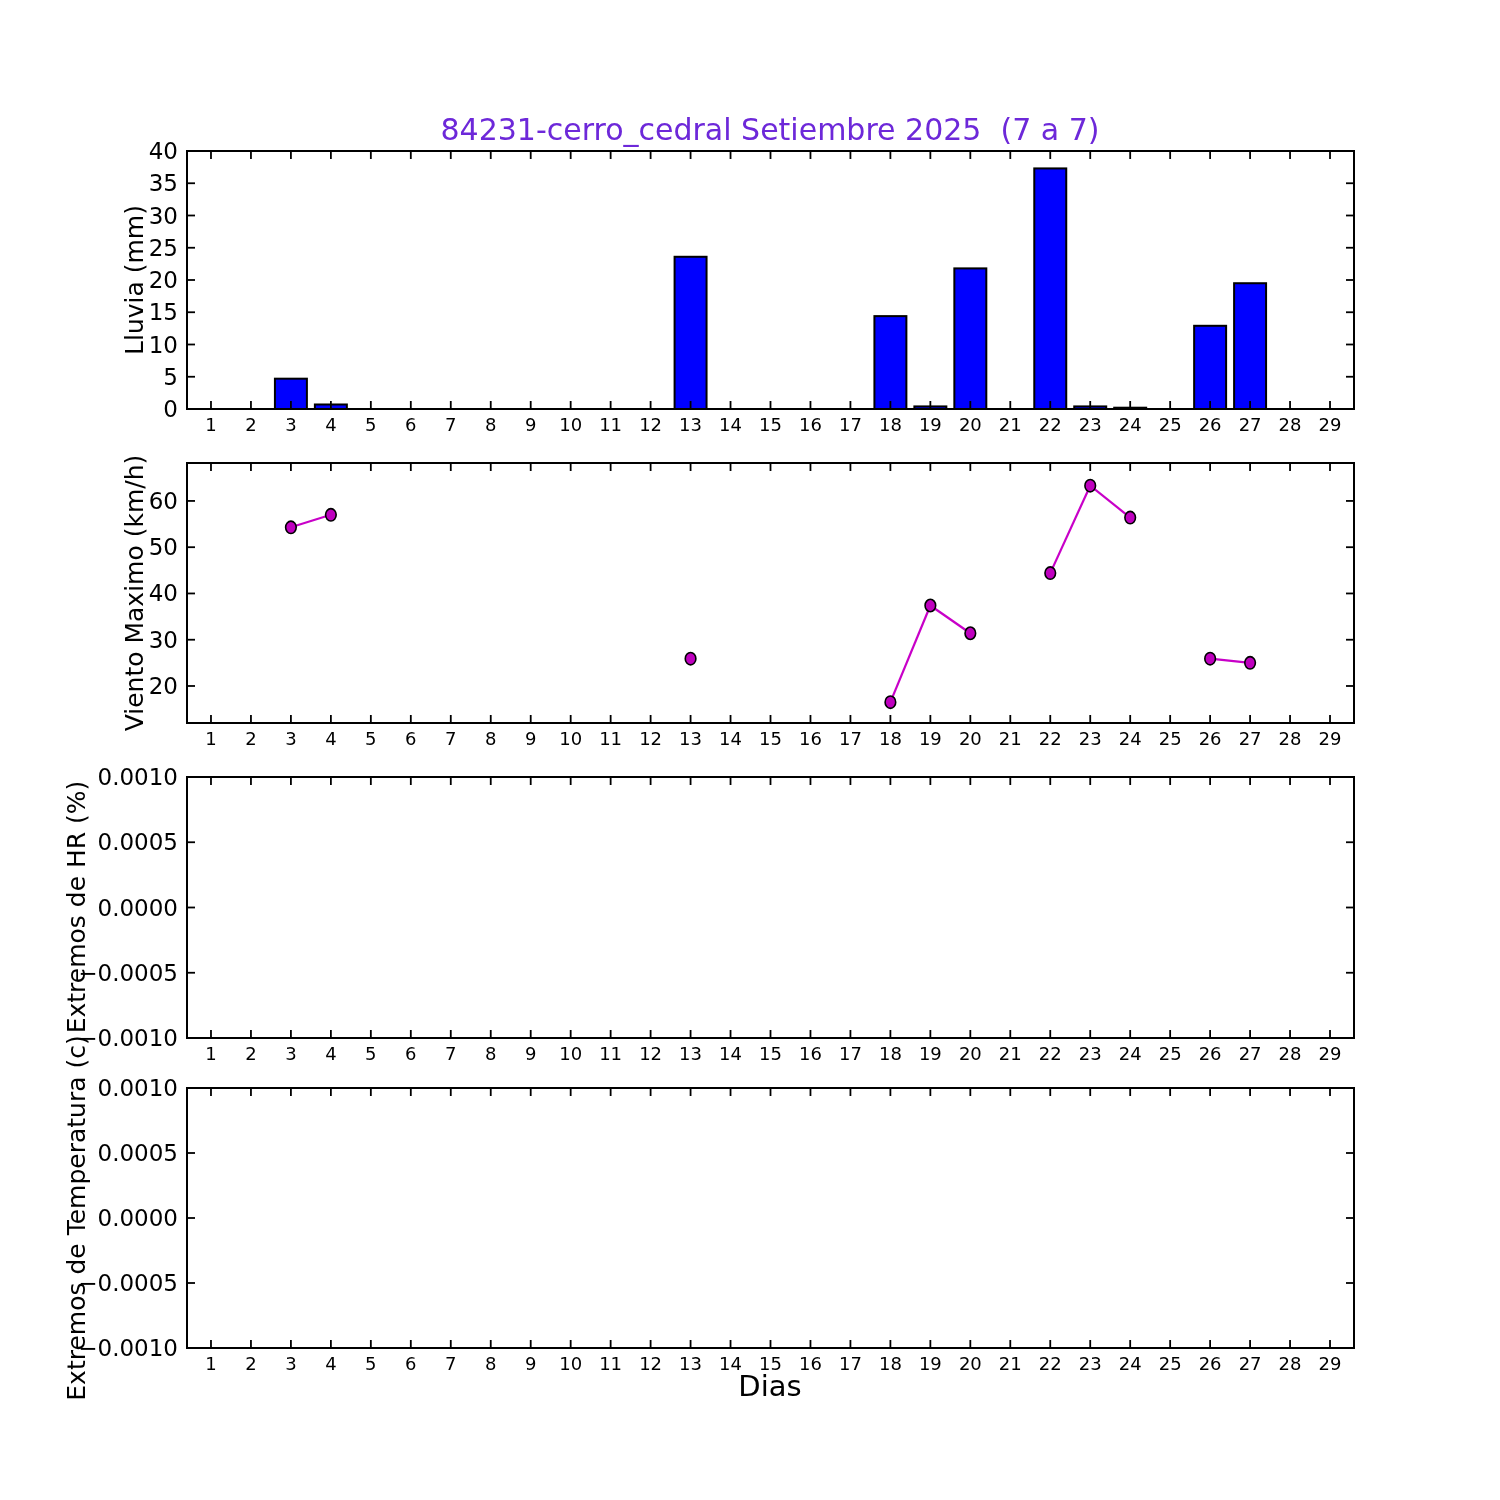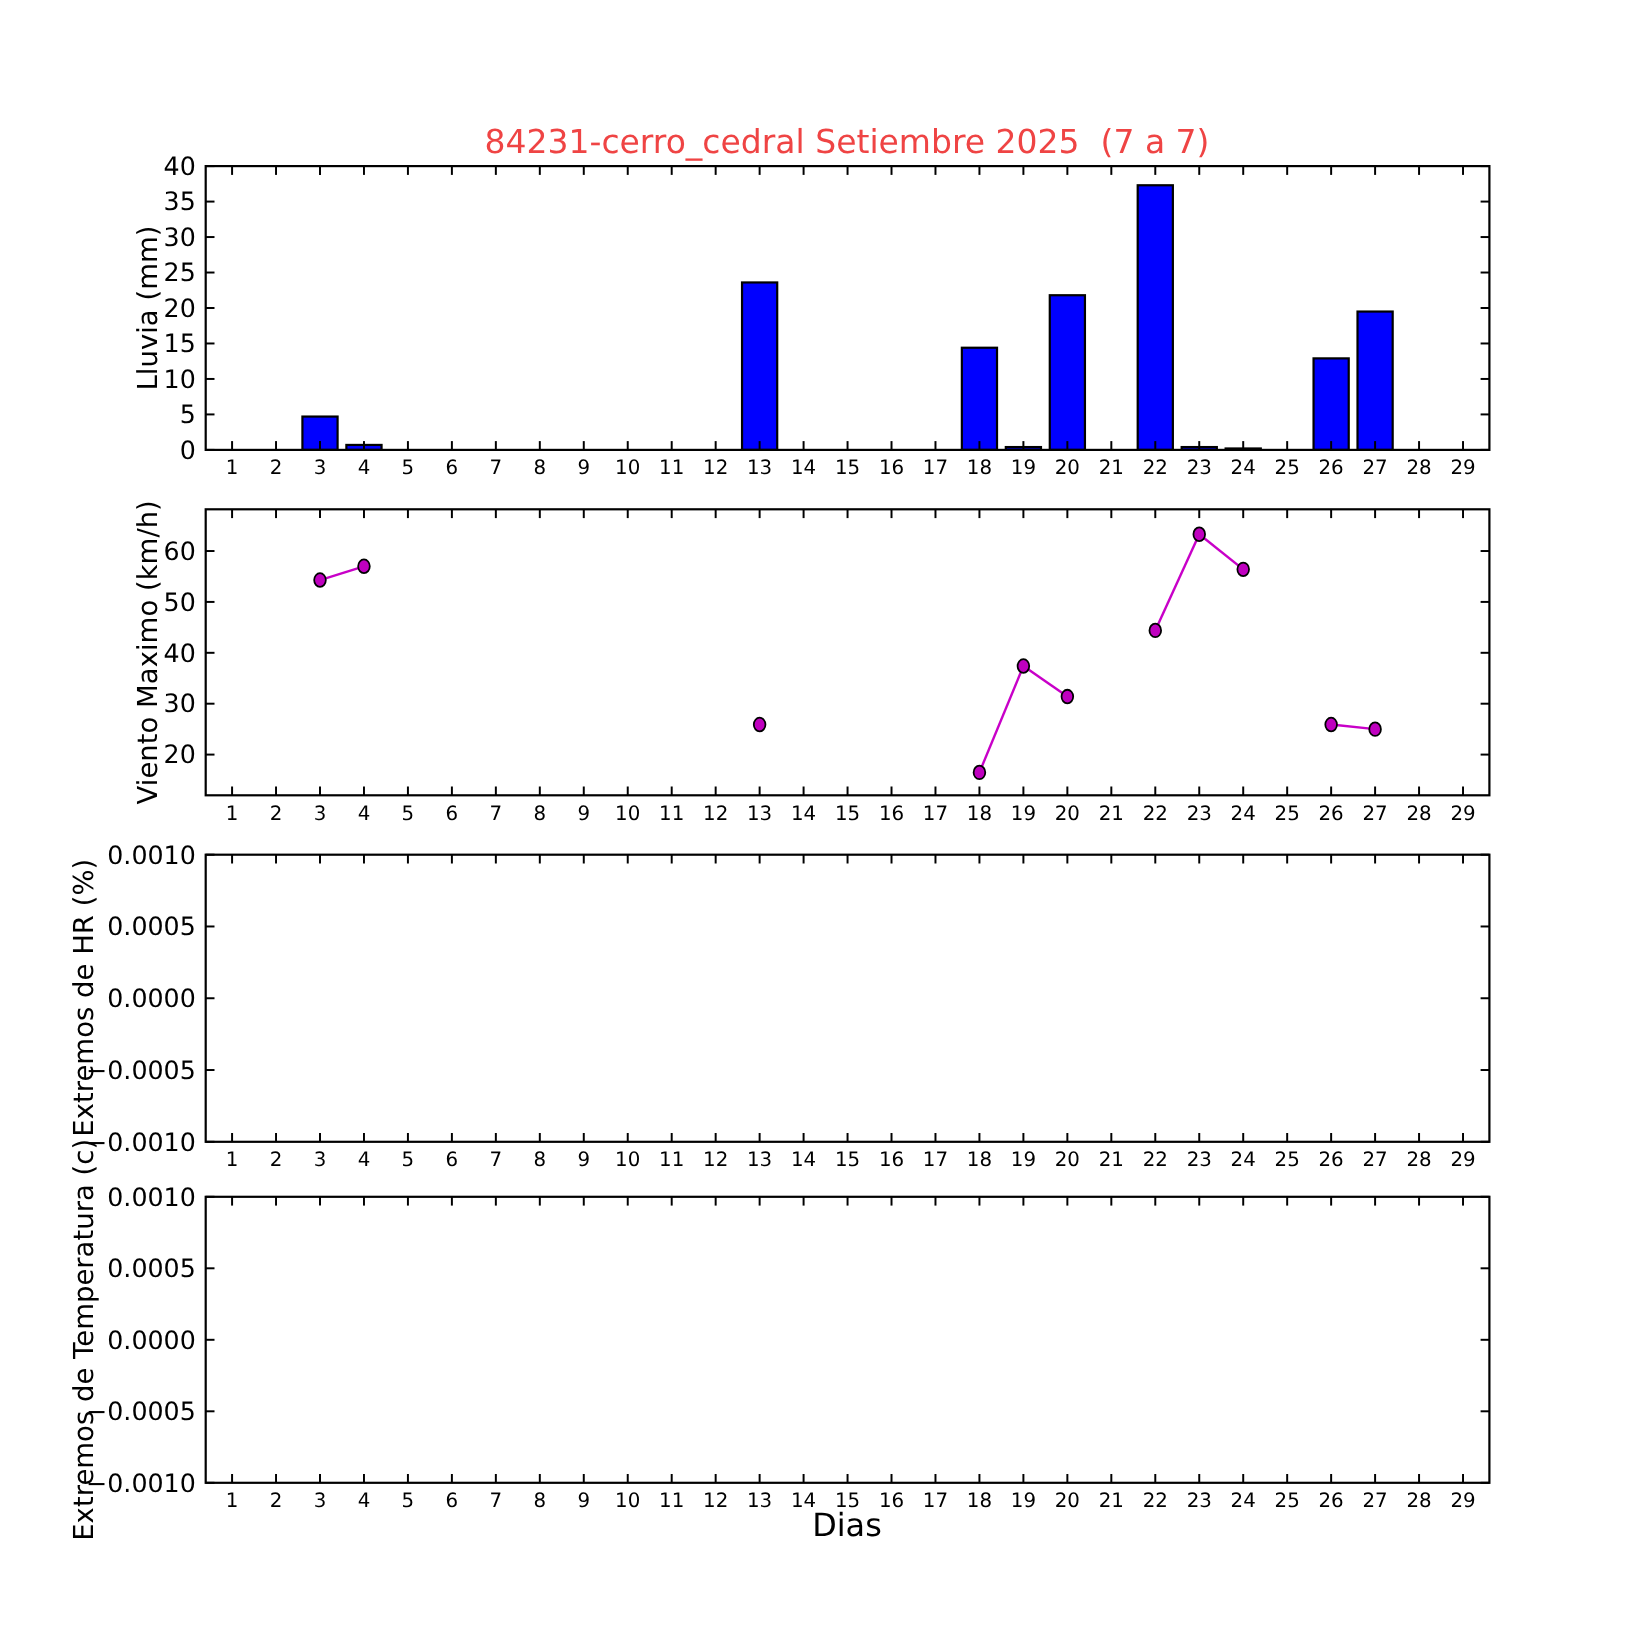--- a/index.html
+++ b/index.html
@@ -7,21 +7,21 @@
     position:relative;
     width:1500px;height:1500px;
     background:#ffffff;
     font-family:"DejaVu Sans",sans-serif;
     color:#000;
     overflow:hidden;
   }
   .title{
     position:absolute;left:770px;top:112px;
     transform:translateX(-50%);
-    font-size:30px;white-space:pre;color:#ef4444;
+    font-size:30px;white-space:pre;color:#6d28d9;
   }
   .ylabel{
     position:absolute;
     transform:translate(-50%,-50%) rotate(-90deg);
     font-size:25px;white-space:nowrap;color:#000;
   }
   .xlabel{
     position:absolute;left:770px;top:1386px;
     transform:translate(-50%,-50%);
     font-size:29px;color:#000;text-align:right;

